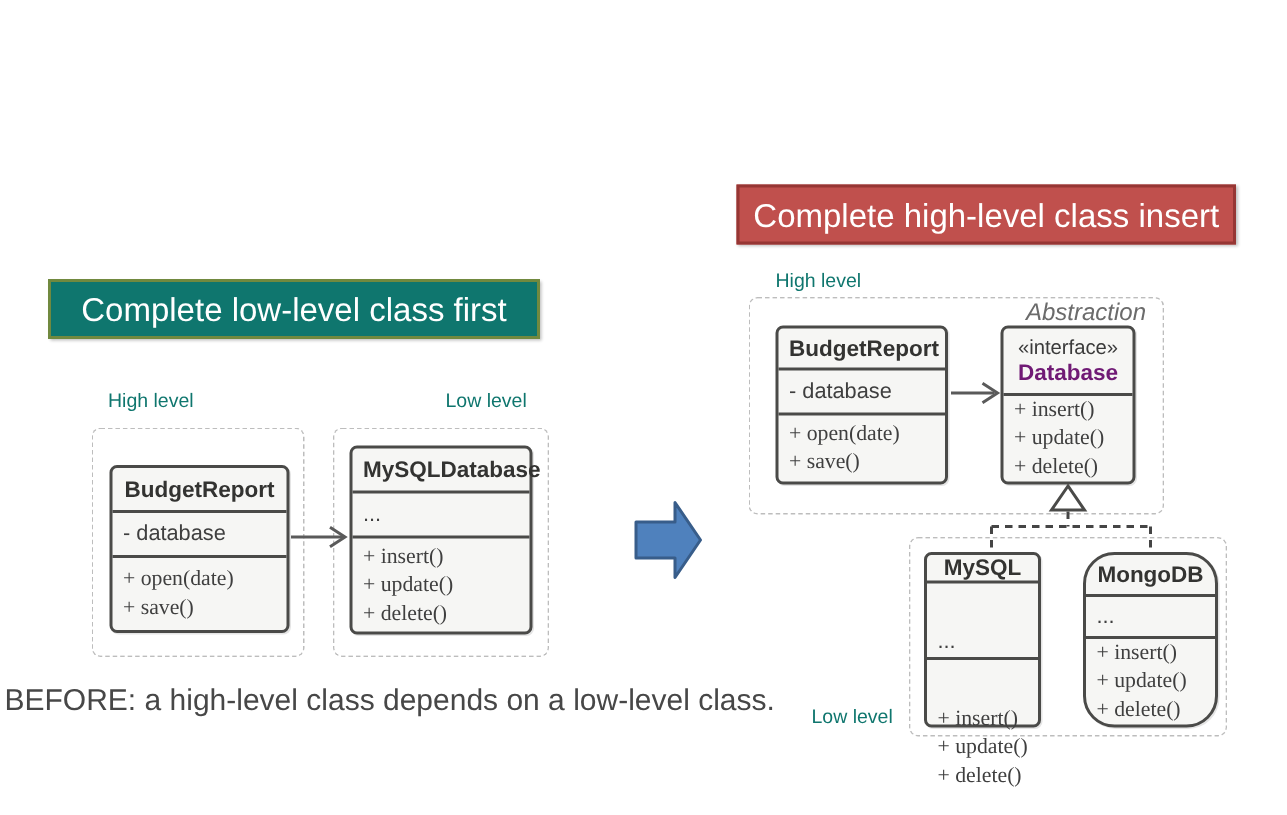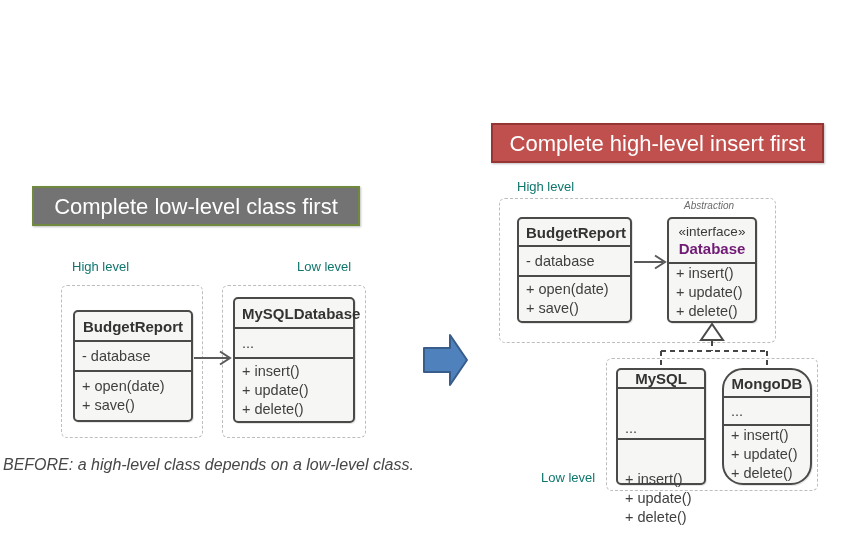--- a/index.html
+++ b/index.html
@@ -5,37 +5,37 @@
   html,body{margin:0;padding:0;background:#ffffff;}
   .canvas{
     position:relative;width:858px;height:543px;background:#ffffff;overflow:hidden;
     font-family:"Liberation Sans","DejaVu Sans",sans-serif;color:#3a3a3a;
   }
   .banner{
     position:absolute;color:#ffffff;font-size:22px;text-align:center;
     height:40px;line-height:37px;box-sizing:border-box;border:2px solid;
     box-shadow:1px 1px 2px rgba(0,0,0,0.25);
   }
-  .banner-green{background:#737373;border-color:#71893f;}
+  .banner-green{background:#0f766e;border-color:#71893f;}
   .banner-red{background:#c0504d;border-color:#963634;}
   .zone-label{position:absolute;color:#0f766e;font-size:13px;white-space:nowrap;}
-  .abs-label{position:absolute;font-style:italic;color:#6b6b6b;font-size:10px;white-space:nowrap;}
+  .abs-label{position:absolute;font-style:italic;color:#6b6b6b;font-size:16px;white-space:nowrap;}
   .dashed-zone{position:absolute;border:1.5px dashed #bdbdbd;border-radius:6px;box-sizing:border-box;}
   .uml-box{
     position:absolute;display:flex;flex-direction:column;background:#f6f6f4;
     border:2px solid #4a4a48;border-radius:5px;box-sizing:border-box;
     box-shadow:1px 1px 0 rgba(0,0,0,0.10);
   }
   .uml-sec{border-bottom:2px solid #4a4a48;box-sizing:border-box;padding:0 7px;display:flex;flex-direction:column;justify-content:center;}
-  .uml-sec.last{border-bottom:none;flex:1;}
+  .uml-sec.last{border-bottom:none;flex:1;font-family:Liberation Serif, serif;}
   .uml-title{font-weight:bold;text-align:center;font-size:15px;color:#333331;}
   .uml-stereo{text-align:center;font-size:13.5px;line-height:17px;color:#3a3a3a;}
   .uml-name2{text-align:center;font-size:15px;font-weight:bold;line-height:18px;color:#701a75;}
   .uml-row{font-size:14.5px;line-height:19px;color:#3f3f3f;white-space:nowrap;}
-  .caption{position:absolute;font-style:italic;color:#474747;font-size:16px;white-space:nowrap;}
+  .caption{position:absolute;color:#474747;font-size:20px;white-space:nowrap;}
   svg.overlay{position:absolute;left:0;top:0;pointer-events:none;}
 </style>
 </head>
 <body>
 
 <div class="canvas">
 
   <div class="banner banner-green" style="left:32px;top:186px;width:328px;">Complete low-level class first</div>
 
   <div class="zone-label" style="left:72px;top:259px;">High level</div>
@@ -66,21 +66,21 @@
     </div>
     <div class="uml-sec last">
       <div class="uml-row">+ insert()</div>
       <div class="uml-row">+ update()</div>
       <div class="uml-row">+ delete()</div>
     </div>
   </div>
 
   <div class="caption" style="left:3px;top:456px;">BEFORE: a high-level class depends on a low-level class.</div>
 
-  <div class="banner banner-red" style="left:491px;top:123px;width:333px;">Complete high-level insert first</div>
+  <div class="banner banner-red" style="left:491px;top:123px;width:333px;">Complete high-level class insert</div>
 
   <div class="zone-label" style="left:517px;top:179px;">High level</div>
 
   <div class="dashed-zone" style="left:499px;top:198px;width:277px;height:145px;"></div>
 
   <div class="abs-label" style="left:684px;top:200px;">Abstraction</div>
 
   <div class="uml-box" style="left:517px;top:217px;width:115px;height:106px;">
     <div class="uml-sec" style="height:28px;">
       <div class="uml-title">BudgetReport</div>
@@ -103,21 +103,21 @@
       <div class="uml-row">+ insert()</div>
       <div class="uml-row">+ update()</div>
       <div class="uml-row">+ delete()</div>
     </div>
   </div>
 
   <div class="dashed-zone" style="left:606px;top:358px;width:212px;height:133px;"></div>
 
   <div class="zone-label" style="left:541px;top:470px;">Low level</div>
 
-  <div class="uml-box" style="left:616px;top:368px;width:90px;height:117px;gap:30px;">
+  <div class="uml-box" style="left:616px;top:368px;width:78px;height:117px;gap:30px;">
     <div class="uml-sec" style="height:30px;">
       <div class="uml-title">MySQL</div>
     </div>
     <div class="uml-sec" style="height:30px;">
       <div class="uml-row">...</div>
     </div>
     <div class="uml-sec last">
       <div class="uml-row">+ insert()</div>
       <div class="uml-row">+ update()</div>
       <div class="uml-row">+ delete()</div>

